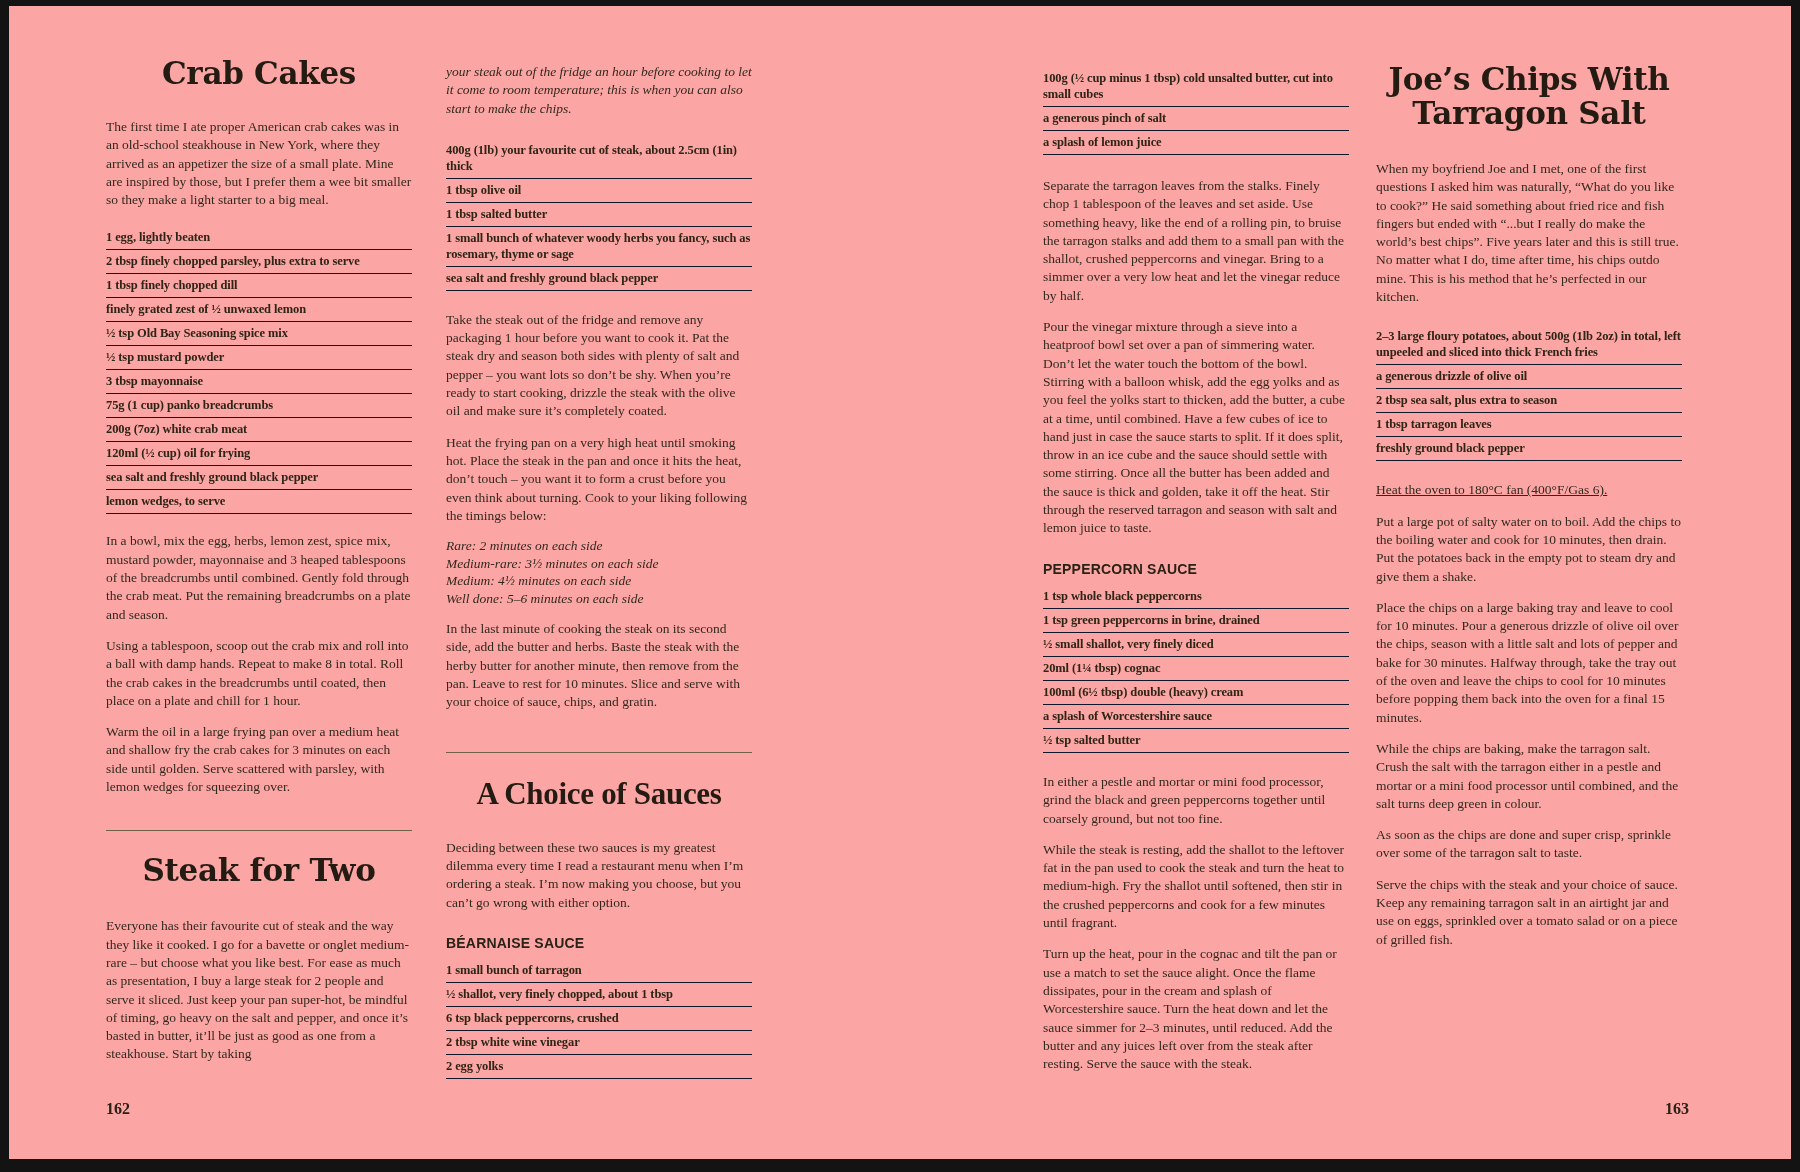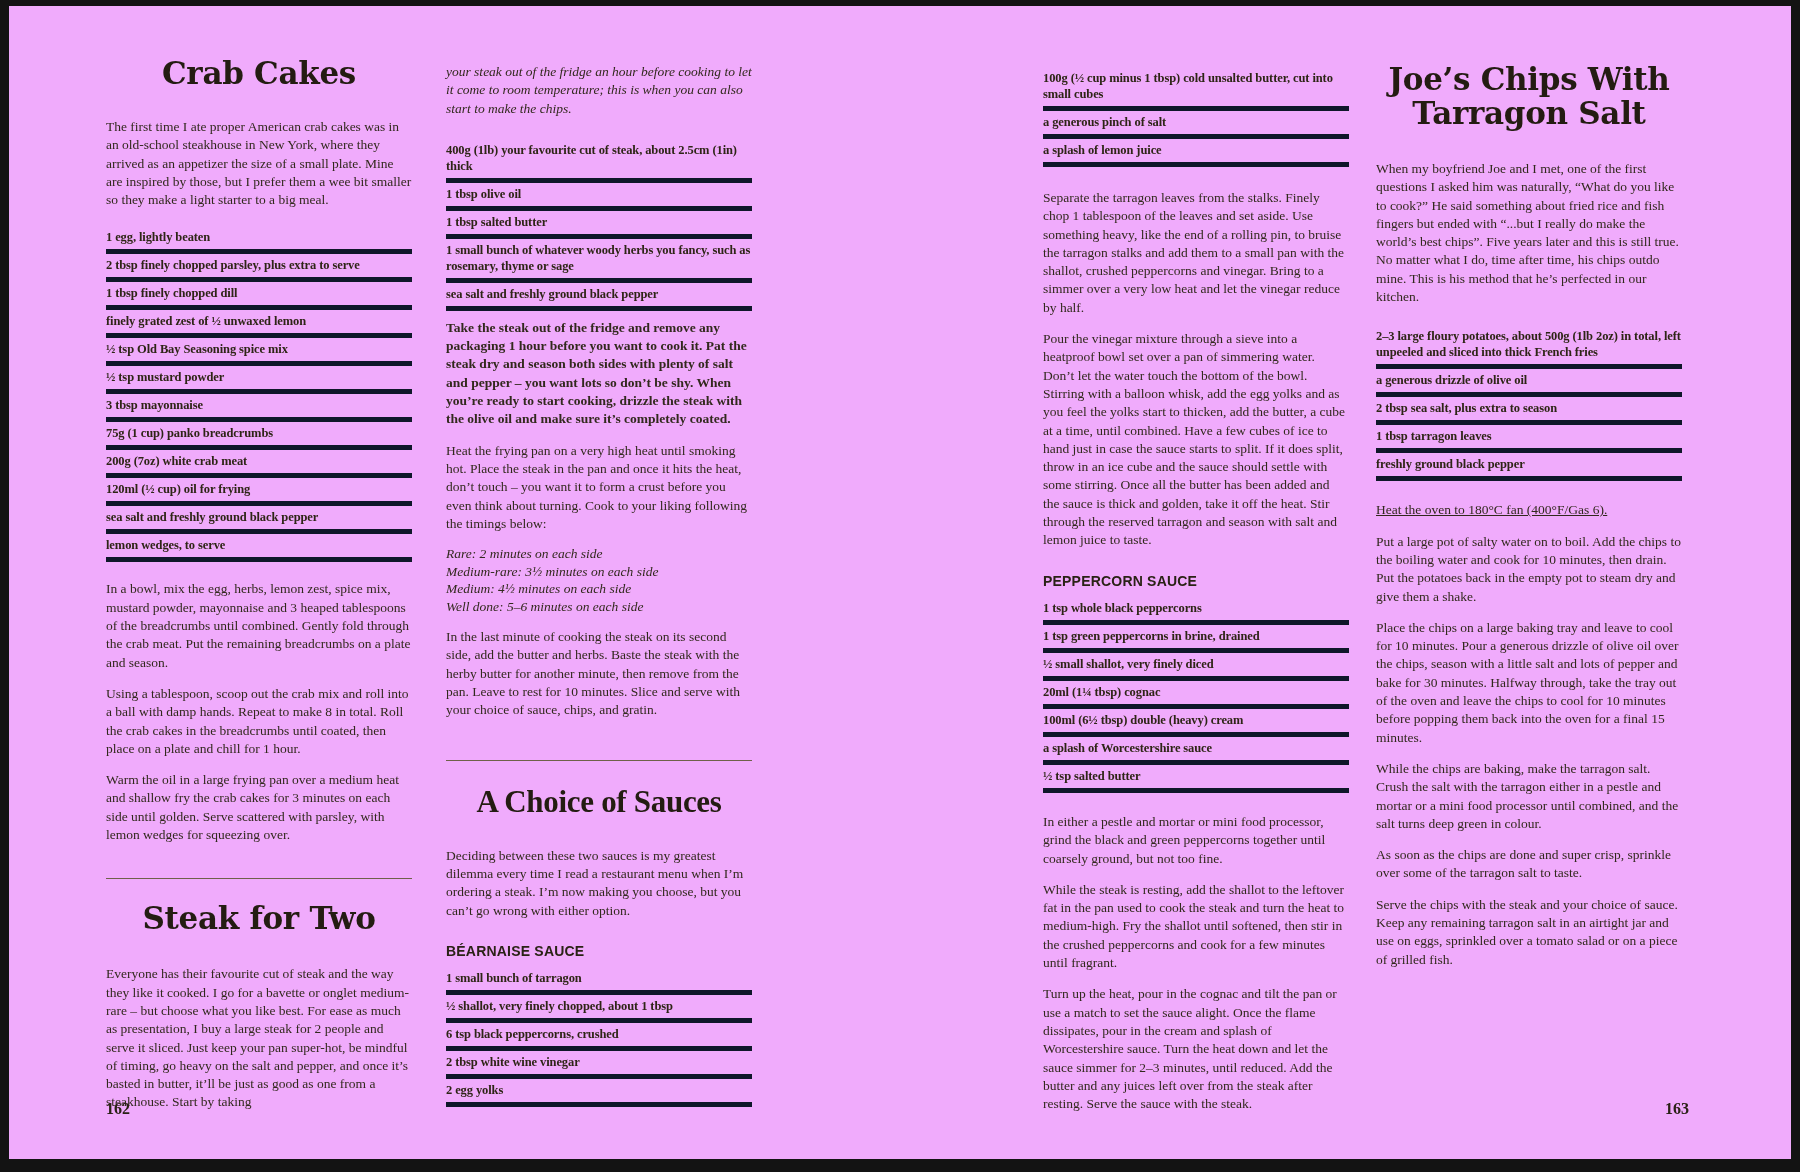--- a/index.html
+++ b/index.html
@@ -3,39 +3,39 @@
 <meta charset="utf-8">
 <style>
   html,body{margin:0;padding:0;}
   body{
     width:1800px;height:1172px;position:relative;overflow:hidden;
     background:#131313;
     font-family:"Liberation Serif",serif;
   }
   .page{
     position:absolute;left:9px;top:6px;right:9px;bottom:13px;
-    background:#f0abfc;
+    background:#fca5a5;
   }
   .col{
     position:absolute;width:306px;
     color:#32291d;
     font-size:13.5px;line-height:18.3px;
     text-align:left;
   }
   .title{
     font-family:"DejaVu Serif",serif;font-weight:700;
     font-size:31px;line-height:34px;letter-spacing:-0.3px;
     text-align:center;color:#241c12;margin:0;
   }
   .body-para{margin:13px 0 0 0;}
   .first-para{margin-top:28px;}
   .ing-list{margin-top:20px;}
   .ing{
     font-weight:700;font-size:12.5px;line-height:16px;letter-spacing:-0.1px;
-    padding-bottom:4px;border-bottom:5px solid #0f172a;margin-bottom:3px;
+    padding-bottom:4px;border-bottom:1px solid #0f172a;margin-bottom:3px;
     color:#2e2516;
   }
   .subhead{
     font-family:"Liberation Sans",sans-serif;font-weight:700;
     font-size:14px;letter-spacing:0.2px;color:#2a2215;
     margin:22px 0 10px 0;
   }
   .divider{border:none;border-top:1px solid #6f6149;margin:0;}
   .timings{font-style:italic;margin:12px 0 0 0;line-height:17.5px;}
   .pagenum{
@@ -75,21 +75,21 @@
 
   <div class="col" id="col2" style="left:437px;top:57px;">
     <p class="body-para" style="margin-top:0;font-style:italic;">your steak out of the fridge an hour before cooking to let it come to room temperature; this is when you can also start to make the chips.</p>
     <div class="ing-list" style="margin-top:24px;">
       <div class="ing">400g (1lb) your favourite cut of steak, about 2.5cm (1in) thick</div>
       <div class="ing">1 tbsp olive oil</div>
       <div class="ing">1 tbsp salted butter</div>
       <div class="ing">1 small bunch of whatever woody herbs you fancy, such as rosemary, thyme or sage</div>
       <div class="ing">sea salt and freshly ground black pepper</div>
     </div>
-    <p class="body-para" style="margin-top:8px;font-weight:bold;">Take the steak out of the fridge and remove any packaging 1 hour before you want to cook it. Pat the steak dry and season both sides with plenty of salt and pepper – you want lots so don’t be shy. When you’re ready to start cooking, drizzle the steak with the olive oil and make sure it’s completely coated.</p>
+    <p class="body-para" style="margin-top:20px;">Take the steak out of the fridge and remove any packaging 1 hour before you want to cook it. Pat the steak dry and season both sides with plenty of salt and pepper – you want lots so don’t be shy. When you’re ready to start cooking, drizzle the steak with the olive oil and make sure it’s completely coated.</p>
     <p class="body-para">Heat the frying pan on a very high heat until smoking hot. Place the steak in the pan and once it hits the heat, don’t touch – you want it to form a crust before you even think about turning. Cook to your liking following the timings below:</p>
     <div class="timings">
       <div>Rare: 2 minutes on each side</div>
       <div>Medium-rare: 3½ minutes on each side</div>
       <div>Medium: 4½ minutes on each side</div>
       <div>Well done: 5–6 minutes on each side</div>
     </div>
     <p class="body-para">In the last minute of cooking the steak on its second side, add the butter and herbs. Baste the steak with the herby butter for another minute, then remove from the pan. Leave to rest for 10 minutes. Slice and serve with your choice of sauce, chips, and gratin.</p>
     <hr class="divider" style="margin-top:40px;">
     <h1 class="title" style="margin-top:24px;font-family:Liberation Serif, serif;">A Choice of Sauces</h1>

